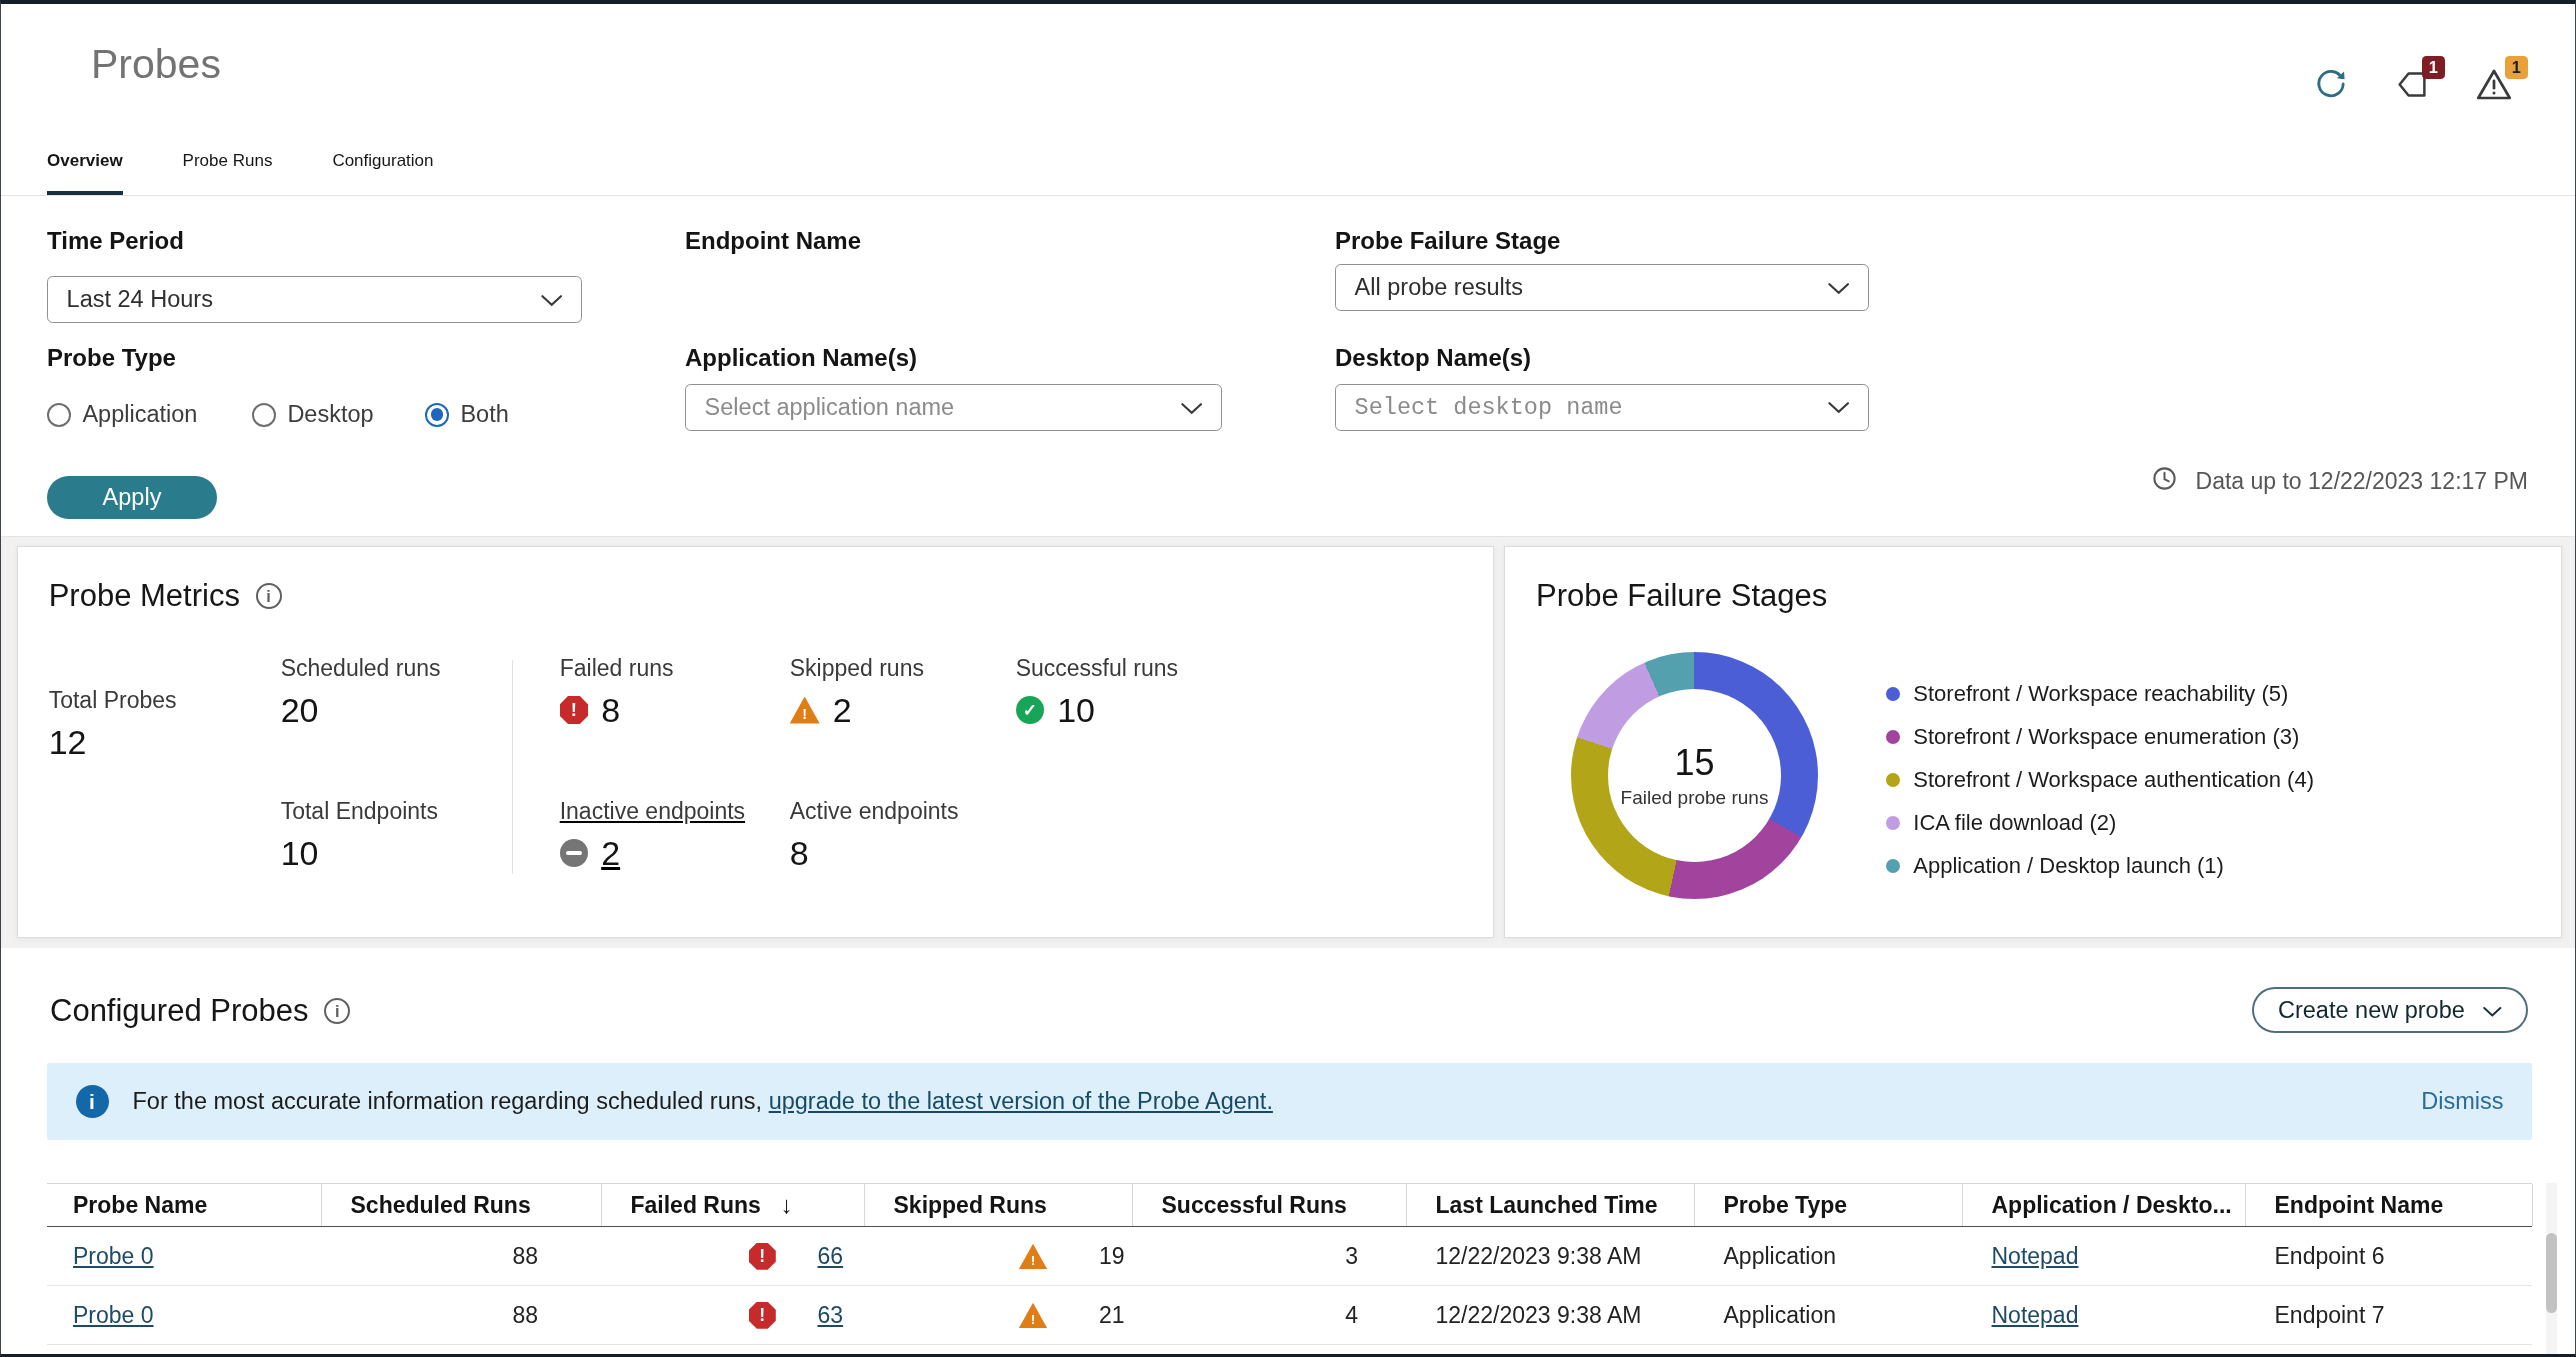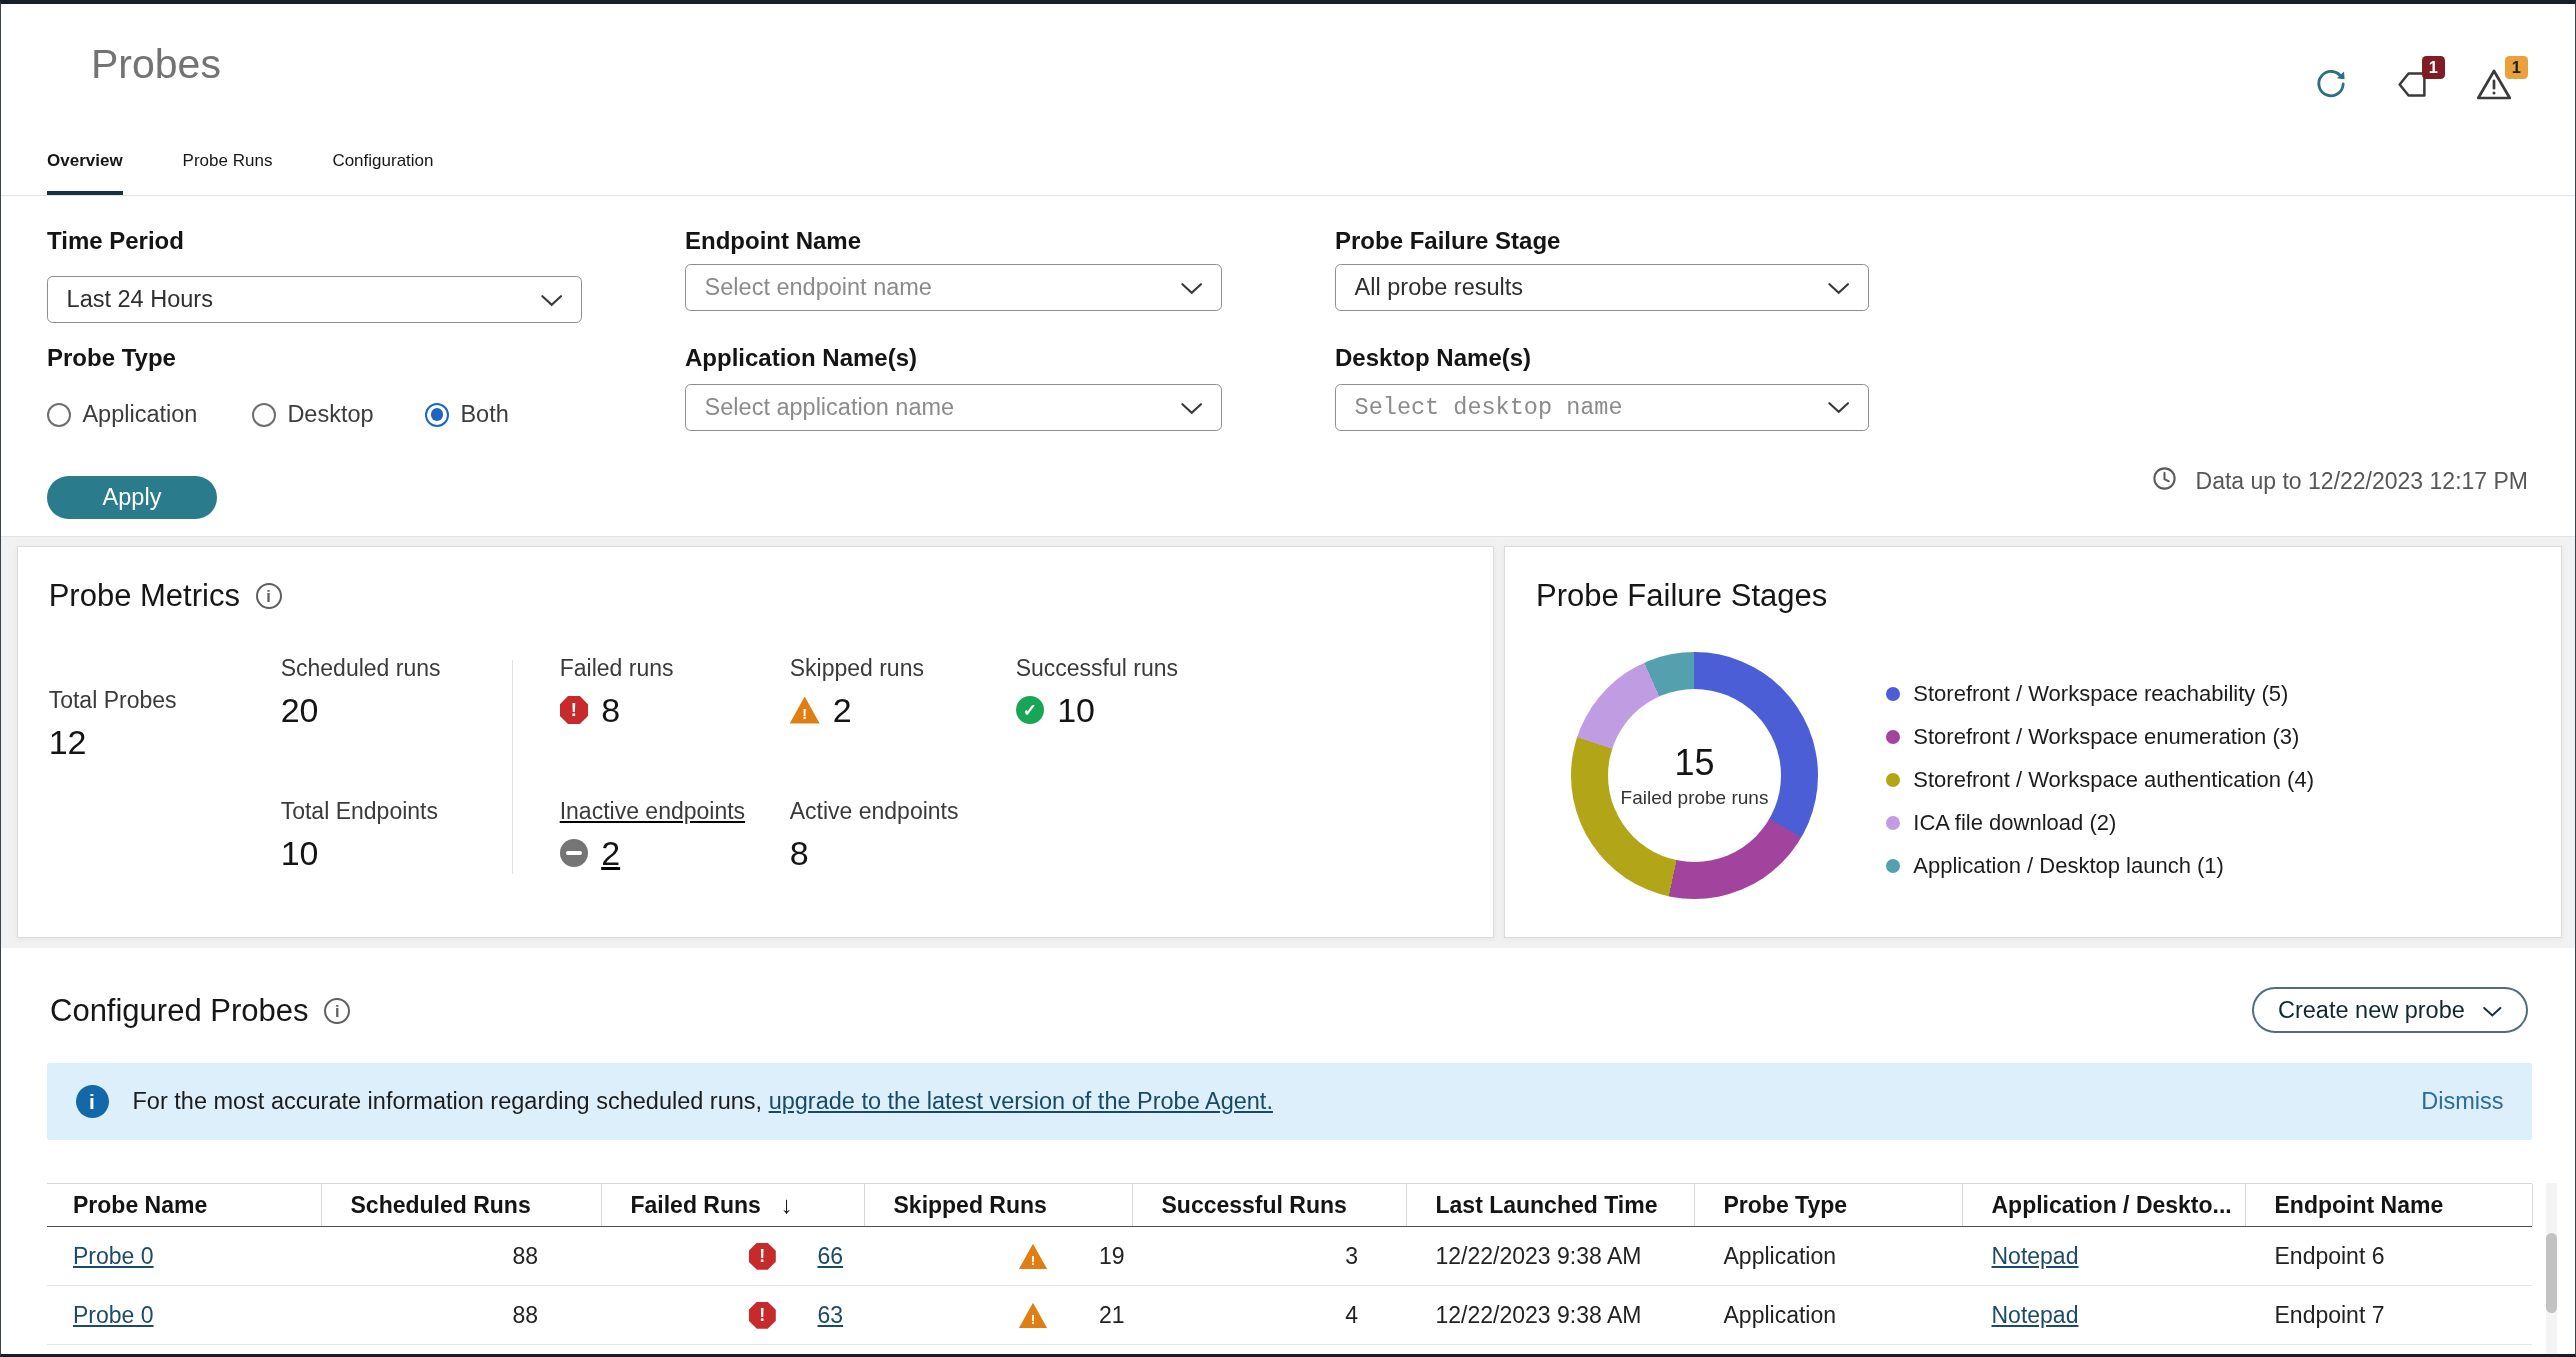--- a/index.html
+++ b/index.html
@@ -150,28 +150,20 @@
   <div class="flabel" style="left:1334px; top:223px;">Probe Failure Stage</div>
 
   <div class="select" style="left:46px; top:272px; width:535px;">
     <span class="sel-value">Last 24 Hours</span>
     <span>
       <svg width="21.4" height="13" viewBox="0 0 30 18" fill="none" stroke="#3a3a3a" stroke-width="3" stroke-linecap="round">
           <polyline points="2,3 15,15 28,3"></polyline>
         </svg>
     </span>
   </div>
-  <div class="select" style="left:684px; top:260px; width:537px;">
-    <span class="sel-placeholder">Select endpoint name</span>
-    <span>
-      <svg width="21.4" height="13" viewBox="0 0 30 18" fill="none" stroke="#3a3a3a" stroke-width="3" stroke-linecap="round">
-          <polyline points="2,3 15,15 28,3"></polyline>
-        </svg>
-    </span>
-  </div>
   <div class="select" style="left:1334px; top:260px; width:534px;">
     <span class="sel-value">All probe results</span>
     <span>
       <svg width="21.4" height="13" viewBox="0 0 30 18" fill="none" stroke="#3a3a3a" stroke-width="3" stroke-linecap="round">
           <polyline points="2,3 15,15 28,3"></polyline>
         </svg>
     </span>
   </div>
 
   <div class="flabel" style="left:46px; top:340px;">Probe Type</div>

